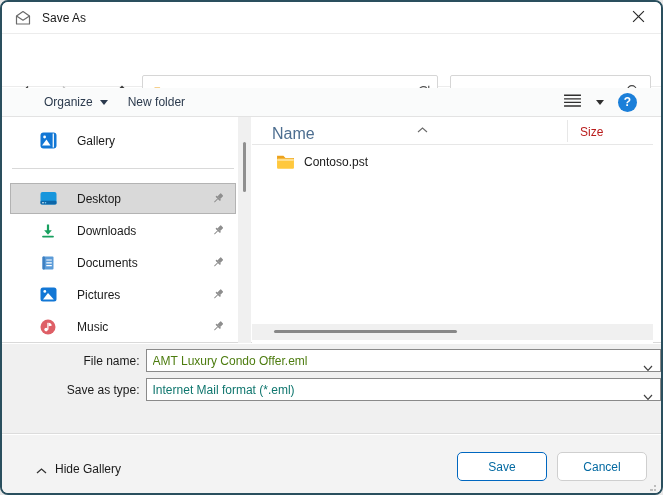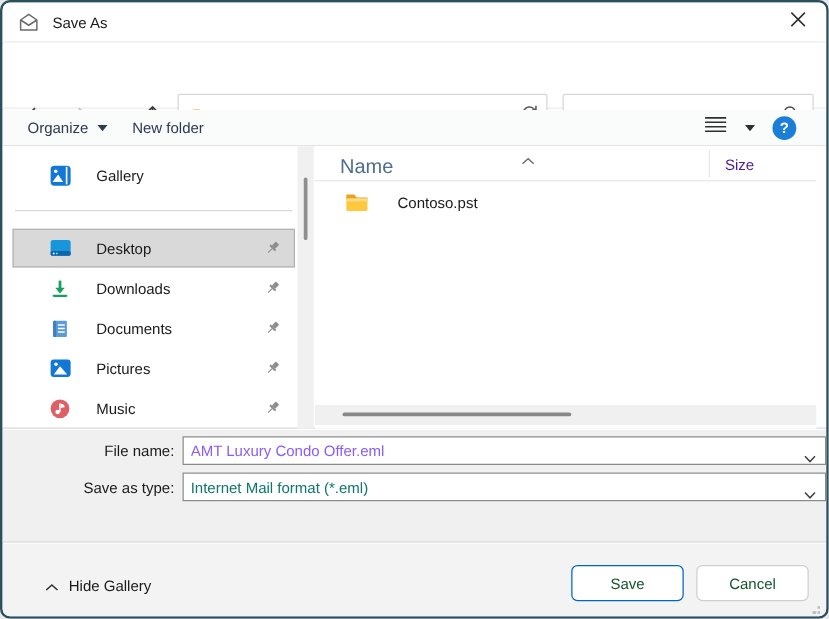--- a/index.html
+++ b/index.html
@@ -17,60 +17,60 @@
   .navbar { position:absolute; left:0; top:33px; width:100%; height:52px; background:#fff; border-bottom:1px solid #ececec; }
   .nav-btn { position:absolute; top:46px; width:28px; height:24px; display:flex; align-items:center; justify-content:center; }
   .addressbar { position:absolute; left:140px; top:40px; width:296px; height:36px; border:1px solid #d6d6d6; border-radius:2px; display:flex; align-items:center; padding:0 6px 0 10px; background:#fff; }
   .crumb { font-size:12px; color:#1f1f1f; padding:0 2px; }
   .crumb-sep { font-size:11px; color:#5f5f5f; padding:0 7px; }
   .addr-right { margin-left:auto; display:flex; align-items:center; gap:12px; }
   .searchbox { position:absolute; left:448px; top:40px; width:201px; height:36px; border:1px solid #d6d6d6; border-radius:2px; display:flex; align-items:center; background:#fff; padding:0 10px; }
   .searchbox input { border:none; outline:none; flex:1; font-size:12px; color:#1a1a1a; font-family:inherit; background:transparent; }
   .searchbox input::placeholder { color:#6d6d6d; }
   
-  .cmdbar { position:absolute; left:0; top:86px; width:100%; height:29px; background:#fafbfb; border-bottom:1px solid #e3e3e3; display:flex; align-items:center; }
+  .cmdbar { position:absolute; left:0; top:86px; width:100%; height:29px; background:#fafbfb; border-bottom:1px solid #e3e3e3; display:flex; align-items:center;padding-left:22px; }
   .cmd-item { display:flex; align-items:center; gap:7px; font-size:12px; color:#2b3a4d; padding:0 10px; height:100%; cursor:default; }
   .cmd-item.first { margin-left:10px; }
   .caret-down { width:0; height:0; border-left:4px solid transparent; border-right:4px solid transparent; border-top:5px solid #2b3a4d; }
   .cmd-right { margin-left:auto; display:flex; align-items:center; gap:14px; margin-right:24px; }
   
   .main { position:absolute; left:0; top:115px; width:100%; height:226px; background:#fff; border-bottom:1px solid #d9d9d9; }
   .sidebar { position:absolute; left:8px; top:0; width:226px; height:100%; }
   .side-item { position:absolute; left:0; width:226px; height:31px; display:flex; align-items:center; padding-left:28px; cursor:pointer; border:1px solid transparent; }
   .side-item .icon { width:18px; display:flex; justify-content:center; }
   .side-item .lbl { font-size:12px; color:#1a1a1a; margin-left:20px; }
   .side-item .pin { margin-left:auto; margin-right:10px; display:flex; }
   .side-item.selected { background:#d9d9d9; border:1px solid #b3b3b3; }
   .side-sep { position:absolute; left:2px; width:222px; height:1px; background:#d9d9d9; }
   .side-scroll { position:absolute; left:236px; top:0; width:13px; height:226px; background:#f0f0f0; }
   .side-thumb { position:absolute; left:5px; top:25px; width:3px; height:50px; background:#8f8f8f; border-radius:2px; }
   .filepane { position:absolute; left:250px; top:0; right:8px; height:226px; background:#fff; }
   .list-header { position:absolute; left:0; top:0; right:0; height:28px; border-bottom:1px solid #e7e7e7; }
   .col-name { position:absolute; left:20px; top:8px; font-size:16px; color:#4d6e90; }
-  .col-size { position:absolute; left:328px; top:8px; font-size:12px; color:#4c1d95; }
+  .col-size { position:absolute; left:328px; top:8px; font-size:12px; color:#b91c1c; }
   .col-divider { position:absolute; left:315px; top:3px; width:1px; height:22px; background:#e7e7e7; }
   .sort-arrow { position:absolute; left:165px; top:2px; }
   .file-row { position:absolute; left:0; top:33px; right:0; height:24px; display:flex; align-items:center; cursor:pointer; }
   .file-row .icon { margin-left:24px; display:flex; }
-  .file-row .fname { font-size:12px; color:#1a1a1a; margin-left:23px; }
+  .file-row .fname { font-size:12px; color:#1a1a1a; margin-left:9px; }
   .hscroll { position:absolute; left:0; right:0; bottom:3px; height:16px; background:#f0f0f0; }
   .hthumb { position:absolute; left:22px; top:6px; width:183px; height:3px; background:#888; border-radius:2px; }
   
   .fields { position:absolute; left:0; top:342px; width:100%; height:90px; background:#f0f0f0; border-bottom:1px solid #dcdcdc; }
   .field-row { position:absolute; left:0; width:100%; height:23px; display:flex; align-items:center;padding-left:21px; }
   .field-row .flabel { width:124px; text-align:right; font-size:12px; color:#1a1a1a; padding-right:6px; }
   .combo { position:relative; width:522px; height:23px; border:1px solid #8a8a8a; background:#fff; display:flex; align-items:center; }
-  .combo input { border:none; outline:none; flex:1; font-size:12px; color:#8b5cf6; font-family:inherit; padding:0 24px 0 6px; background:transparent; }
+  .combo input { border:none; outline:none; flex:1; font-size:12px; color:#4d7c0f; font-family:inherit; padding:0 24px 0 6px; background:transparent; }
   .combo .ctext { font-size:12px; color:#0f766e; padding-left:6px; }
   .combo .cchev { position:absolute; right:7px; top:8px; }
   
   .footer { position:absolute; left:0; top:433px; width:100%; height:62px; background:#f3f3f3; }
   .hide-folders { position:absolute; left:34px; top:25px; display:flex; align-items:center; gap:8px; cursor:pointer; }
   .hide-folders .hf-label { font-size:12px; color:#1a1a1a; }
-  .btn { position:absolute; top:17px; width:90px; height:29px; background:#fff; border-radius:5px; font-size:12px; color:#14532d; display:flex; align-items:center; justify-content:center; cursor:pointer; font-family:inherit; }
+  .btn { position:absolute; top:17px; width:90px; height:29px; background:#fff; border-radius:5px; font-size:12px; color:#0369a1; display:flex; align-items:center; justify-content:center; cursor:pointer; font-family:inherit; }
   .btn.save { left:455px; border:1.5px solid #0067c0; }
   .btn.cancel { left:555px; border:1px solid #cfcfcf; }
   .grip span { position:absolute; width:2px; height:2px; background:#bdbdbd; }
 </style>
 </head>
 <body>
 
 <div class="window">
 
   <div class="titlebar">

